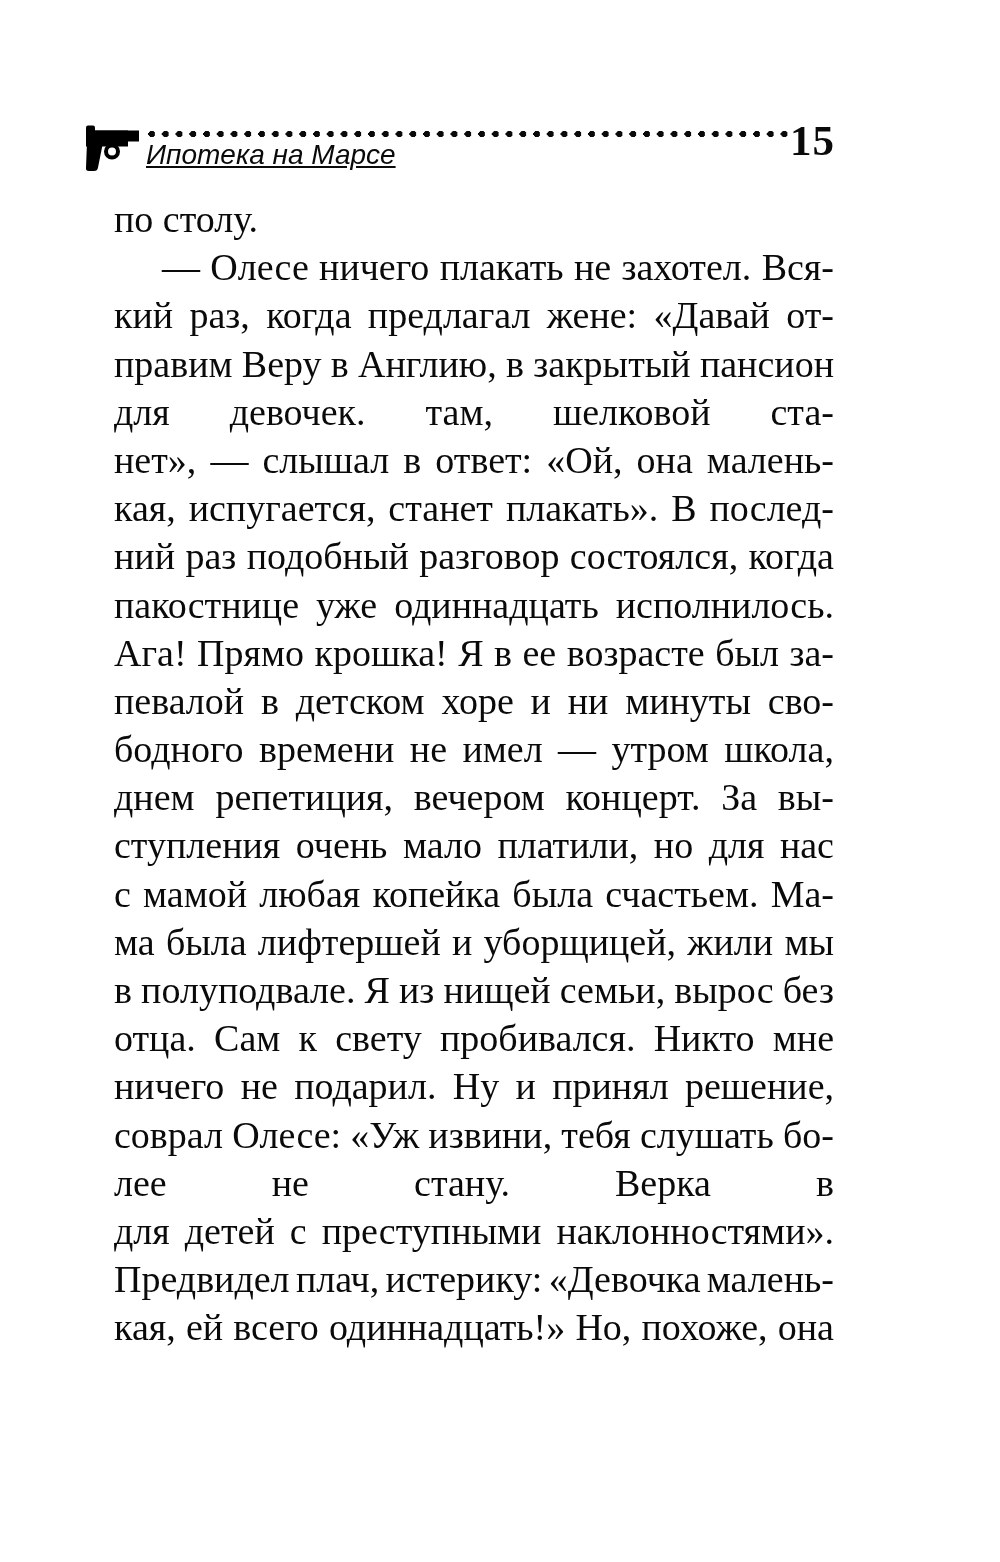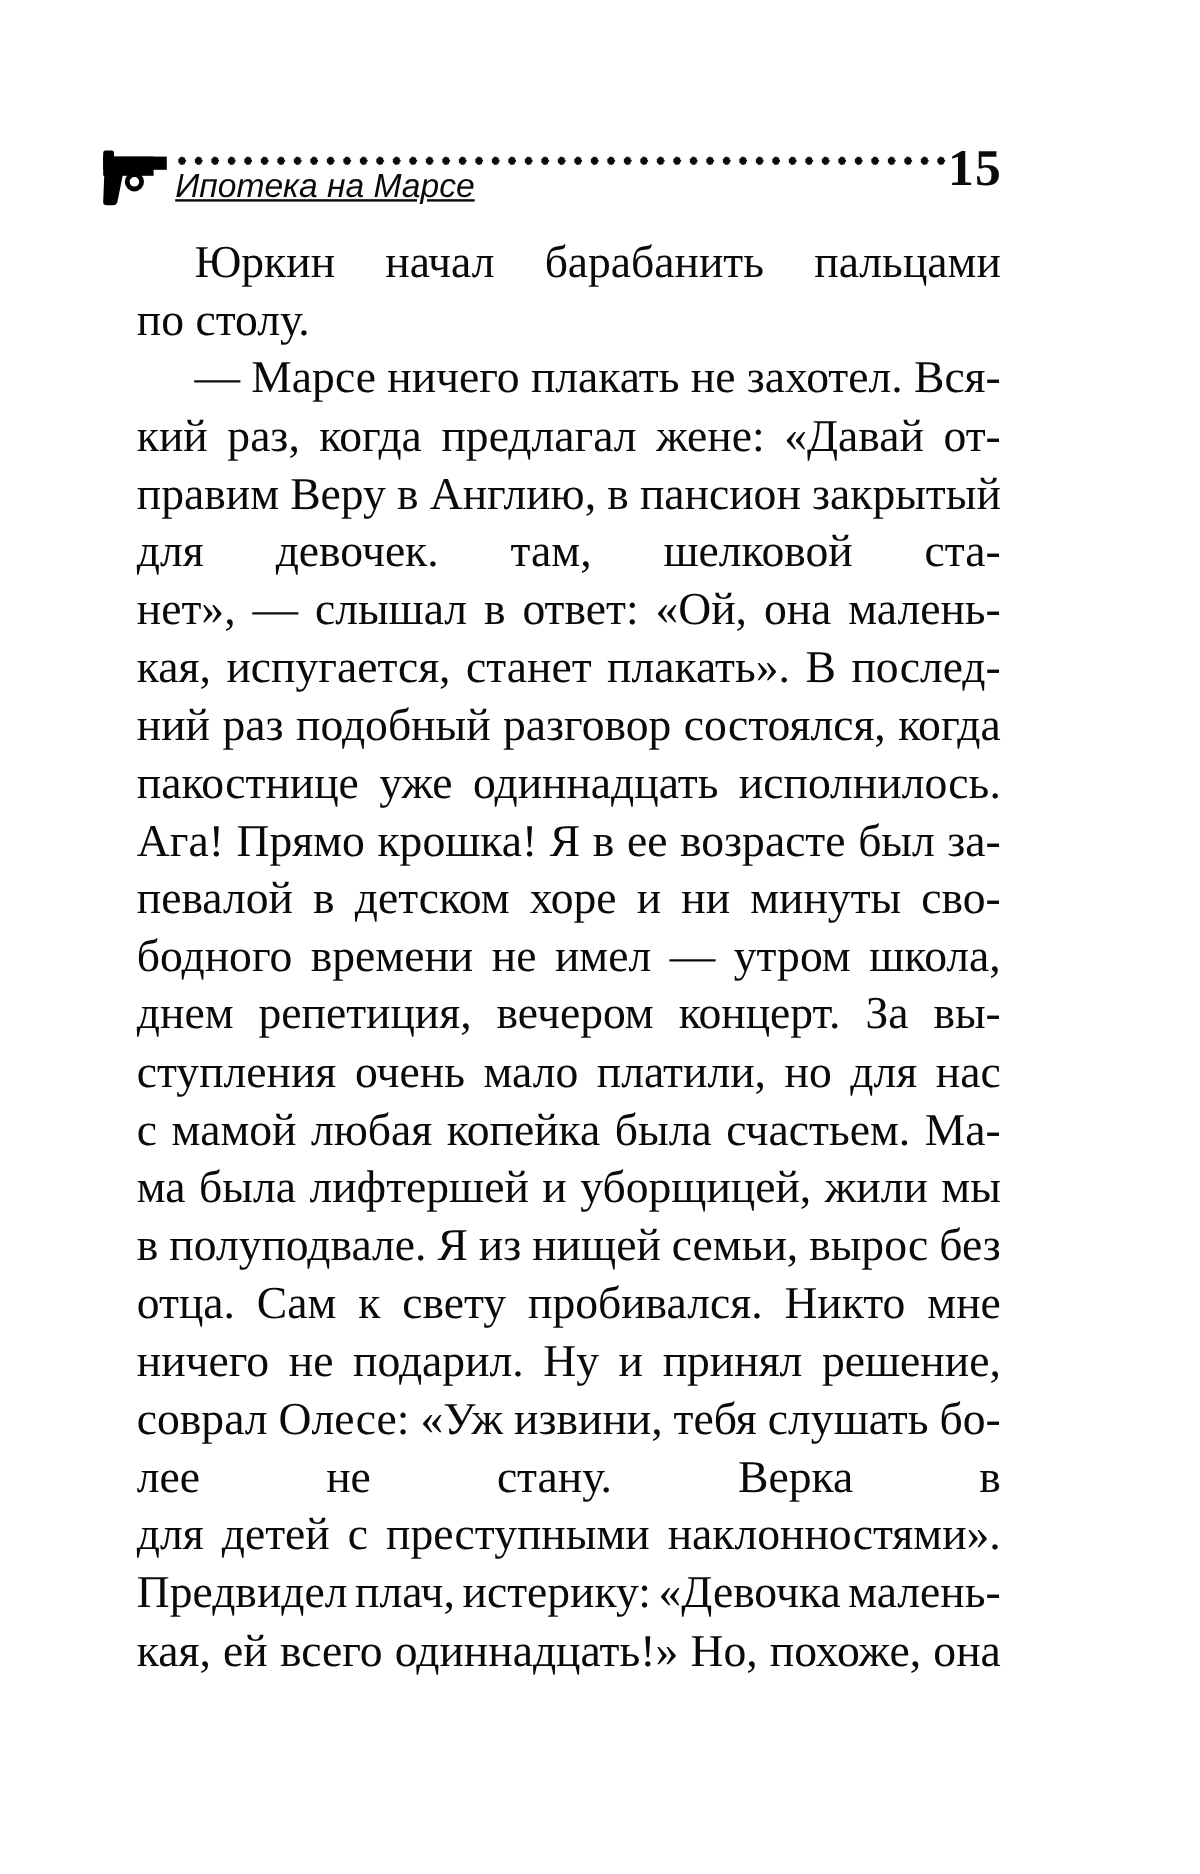--- a/index.html
+++ b/index.html
@@ -80,30 +80,24 @@
         </g>
         <circle cx="28" cy="29" r="6" fill="none" stroke="#000000" stroke-width="4"></circle>
       </svg>
     </span>
     <span class="dotted-rule"></span>
     <span class="page-number">15</span>
     <div class="running-title">Ипотека на Марсе</div>
   </header>
 
   <main class="body-text">
-      <div class="tline just indent">
-        <span>Юркин</span>
-        <span>начал</span>
-        <span>барабанить</span>
-        <span>пальцами</span>
-      </div>
       <div class="tline"><span>по столу.</span></div>
       <div class="tline just indent">
         <span>—</span>
-        <span>Марсе</span>
+        <span>Олесе</span>
         <span>ничего</span>
         <span>плакать</span>
         <span>не</span>
         <span>захотел.</span>
         <span>Вся-</span>
       </div>
       <div class="tline just">
         <span>кий</span>
         <span>раз,</span>
         <span>когда</span>
@@ -111,22 +105,22 @@
         <span>жене:</span>
         <span>«Давай</span>
         <span>от-</span>
       </div>
       <div class="tline just">
         <span>правим</span>
         <span>Веру</span>
         <span>в</span>
         <span>Англию,</span>
         <span>в</span>
+        <span>закрытый</span>
         <span>пансион</span>
-        <span>закрытый</span>
       </div>
       <div class="tline just">
         <span>для</span>
         <span>девочек.</span>
         <span>там,</span>
         <span>шелковой</span>
         <span>ста-</span>
       </div>
       <div class="tline just">
         <span>нет»,</span>

